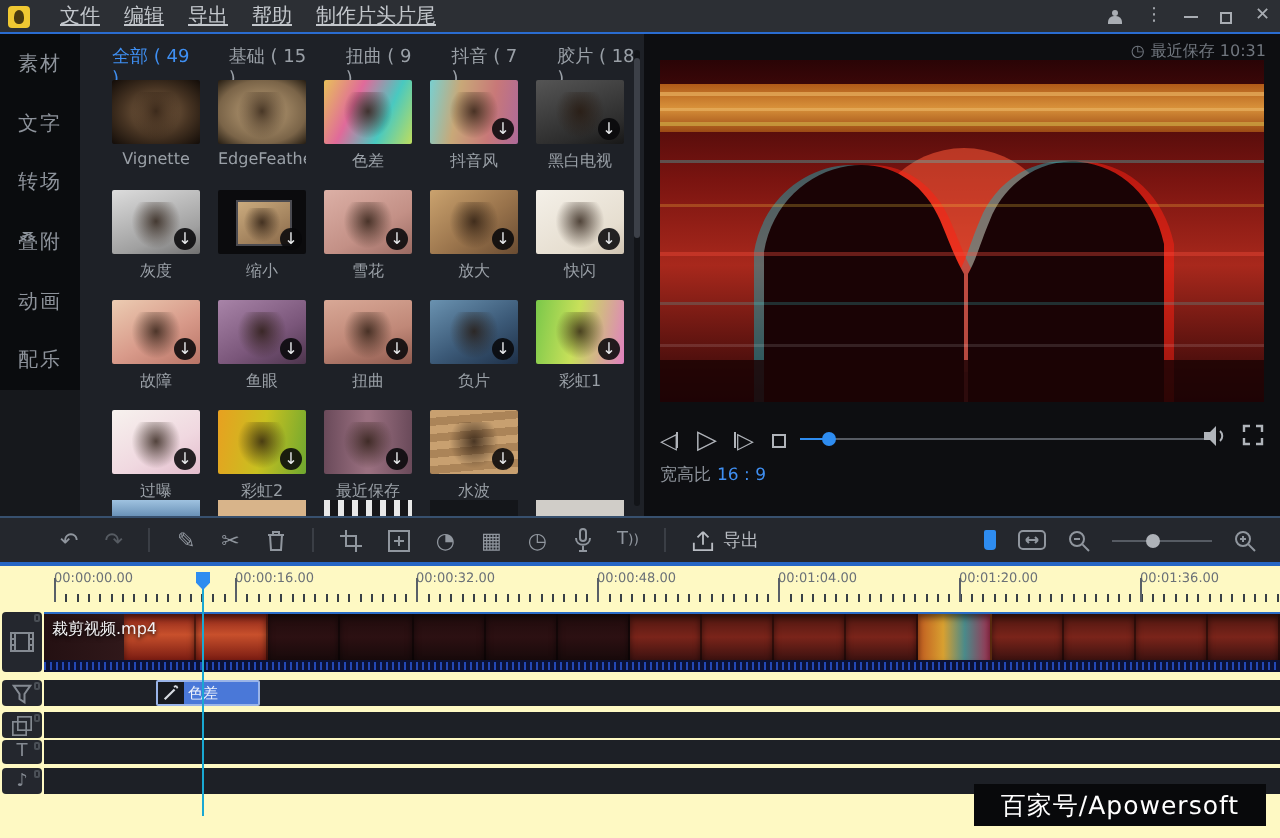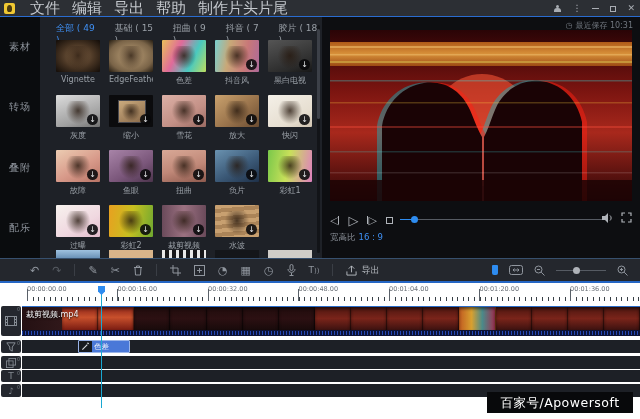--- a/index.html
+++ b/index.html
@@ -8,36 +8,36 @@
   #app { position:relative; width:640px; height:419px; background:#16181c; }
 
   
   #titlebar { position:absolute; left:0; top:0; width:640px; height:17px;
     background:#2c2f34; display:flex; align-items:center; padding-left:4px;
     border-bottom:1px solid #2a6cd0; z-index:30; }
   .applogo { width:11px; height:11px; border-radius:2px; background:#f0c832;
     margin-right:9px; position:relative; flex:0 0 auto; }
   .applogo::after { content:""; position:absolute; left:3px; top:2px; width:5px; height:7px;
     background:#4a3a10; border-radius:50% 50% 40% 40%; }
-  .menu-item { font-size:15px; color:#c3c7cc; padding:0 6px; position:relative; cursor:default; }
+  .menu-item { font-size:10px; color:#c3c7cc; padding:0 6px; position:relative; cursor:default;text-decoration:underline; }
   #win-title { position:absolute; left:0; top:0; width:640px; height:17px; text-align:center;
     line-height:17px; font-size:9px; color:#d2d5da; pointer-events:none; }
   #win-controls { position:absolute; right:5px; top:0; height:17px; display:flex;
     align-items:center; gap:11px; z-index:31; }
   .wc { color:#a9adb3; font-size:9px; line-height:1; }
   .person { width:8px; height:8px; position:relative; }
   .person::before { content:""; position:absolute; left:2.5px; top:0; width:3px; height:3px;
     border-radius:50%; background:#a9adb3; }
   .person::after { content:""; position:absolute; left:0.5px; top:3.5px; width:7px; height:4px;
     border-radius:3px 3px 0 0; background:#a9adb3; }
   .minbar { width:7px; height:1px; background:#a9adb3; }
   .maxbox { width:6px; height:6px; border:1px solid #a9adb3; }
 
   
-  #sidebar { position:absolute; left:0; top:17px; width:40px; height:241px;
+  #sidebar { position:absolute; left:0; top:17px; width:40px; height:178px;
     background:#0a0c0e; display:flex; flex-direction:column; }
   .side-item { flex:1; display:flex; align-items:center; justify-content:center;
     font-size:10px; color:#8d939b; letter-spacing:1px; }
   .side-item.active { background:#0f1c31; border:1px solid #2b5cab; border-radius:2px;
     color:#3f8ff2; margin:2px 1px; }
 
   
   #fpanel { position:absolute; left:40px; top:17px; width:282px; height:241px;
     background:#1e2127; overflow:hidden; }
   #ftabs { position:absolute; left:16px; top:5px; display:flex; gap:15px; }
@@ -122,21 +122,21 @@
   .tdiv { width:1px; height:12px; background:#3a3e45; }
   #export-group { display:flex; align-items:center; gap:4px; color:#b8bcc2; font-size:9px; }
   #tb-right { margin-left:auto; display:flex; align-items:center; gap:11px; }
   .marker { width:6px; height:10px; background:#2e8cf0; border-radius:1px 1px 2px 2px; }
   #zoom-slider { position:relative; width:50px; height:7px; }
   #zoom-slider .line { position:absolute; left:0; top:3px; width:100%; height:1px; background:#565b63; }
   #zoom-slider .dot { position:absolute; left:17px; top:0; width:7px; height:7px; border-radius:50%;
     background:#aeb2b8; }
 
   
-  #timeline { position:absolute; left:0; top:283px; width:640px; height:136px; background:#ffffff; }
+  #timeline { position:absolute; left:0; top:283px; width:640px; height:136px; background:#fef9c3; }
   #ruler { position:absolute; left:0; top:0; width:640px; height:19px; }
   .rlabel { position:absolute; top:2px; font-size:6.5px; color:#6a7077; white-space:nowrap; }
   #ticks { position:absolute; left:27px; right:0; bottom:1px; height:12px;
     background:
       repeating-linear-gradient(90deg,#596068 0 1px,transparent 1px 90.5px),
       repeating-linear-gradient(90deg,#394046 0 1px,transparent 1px 5.66px);
     background-size:100% 12px,100% 4px; background-position:0 0,0 8px;
     background-repeat:no-repeat; }
   .trk { position:absolute; left:0; width:640px; }
   .th { position:absolute; left:1px; top:0; bottom:0; width:20px; background:#24272e;
@@ -198,22 +198,24 @@
   <div id="win-controls">
     <span class="person"></span>
     <span class="wc">⋮</span>
     <span class="minbar"></span>
     <span class="maxbox"></span>
     <span class="wc">✕</span>
   </div>
 
   <div id="sidebar">
       <div class="side-item">素材</div>
+      <div class="side-item">文字</div>
       <div class="side-item">转场</div>
       <div class="side-item">叠附</div>
+      <div class="side-item">动画</div>
       <div class="side-item">配乐</div>
     </div>
 
   <div id="fpanel">
     <div id="ftabs">
         <span class="ftab active">全部 ( 49 )</span>
         <span class="ftab">基础 ( 15 )</span>
         <span class="ftab">扭曲 ( 9 )</span>
         <span class="ftab">抖音 ( 7 )</span>
         <span class="ftab">胶片 ( 18 )</span>
@@ -312,21 +314,21 @@
         <div class="fcell">
           <div class="thumb t18">
             <span class="dl">↓</span>
           </div>
           <div class="fname">彩虹2</div>
         </div>
         <div class="fcell">
           <div class="thumb t19">
             <span class="dl">↓</span>
           </div>
-          <div class="fname">裁剪视频</div>
+          <div class="fname">最近保存</div>
         </div>
         <div class="fcell">
           <div class="thumb t20">
             <span class="dl">↓</span>
           </div>
           <div class="fname">水波</div>
         </div>
       </div>
     <div id="slivers">
       <span class="sliver s1"></span>

